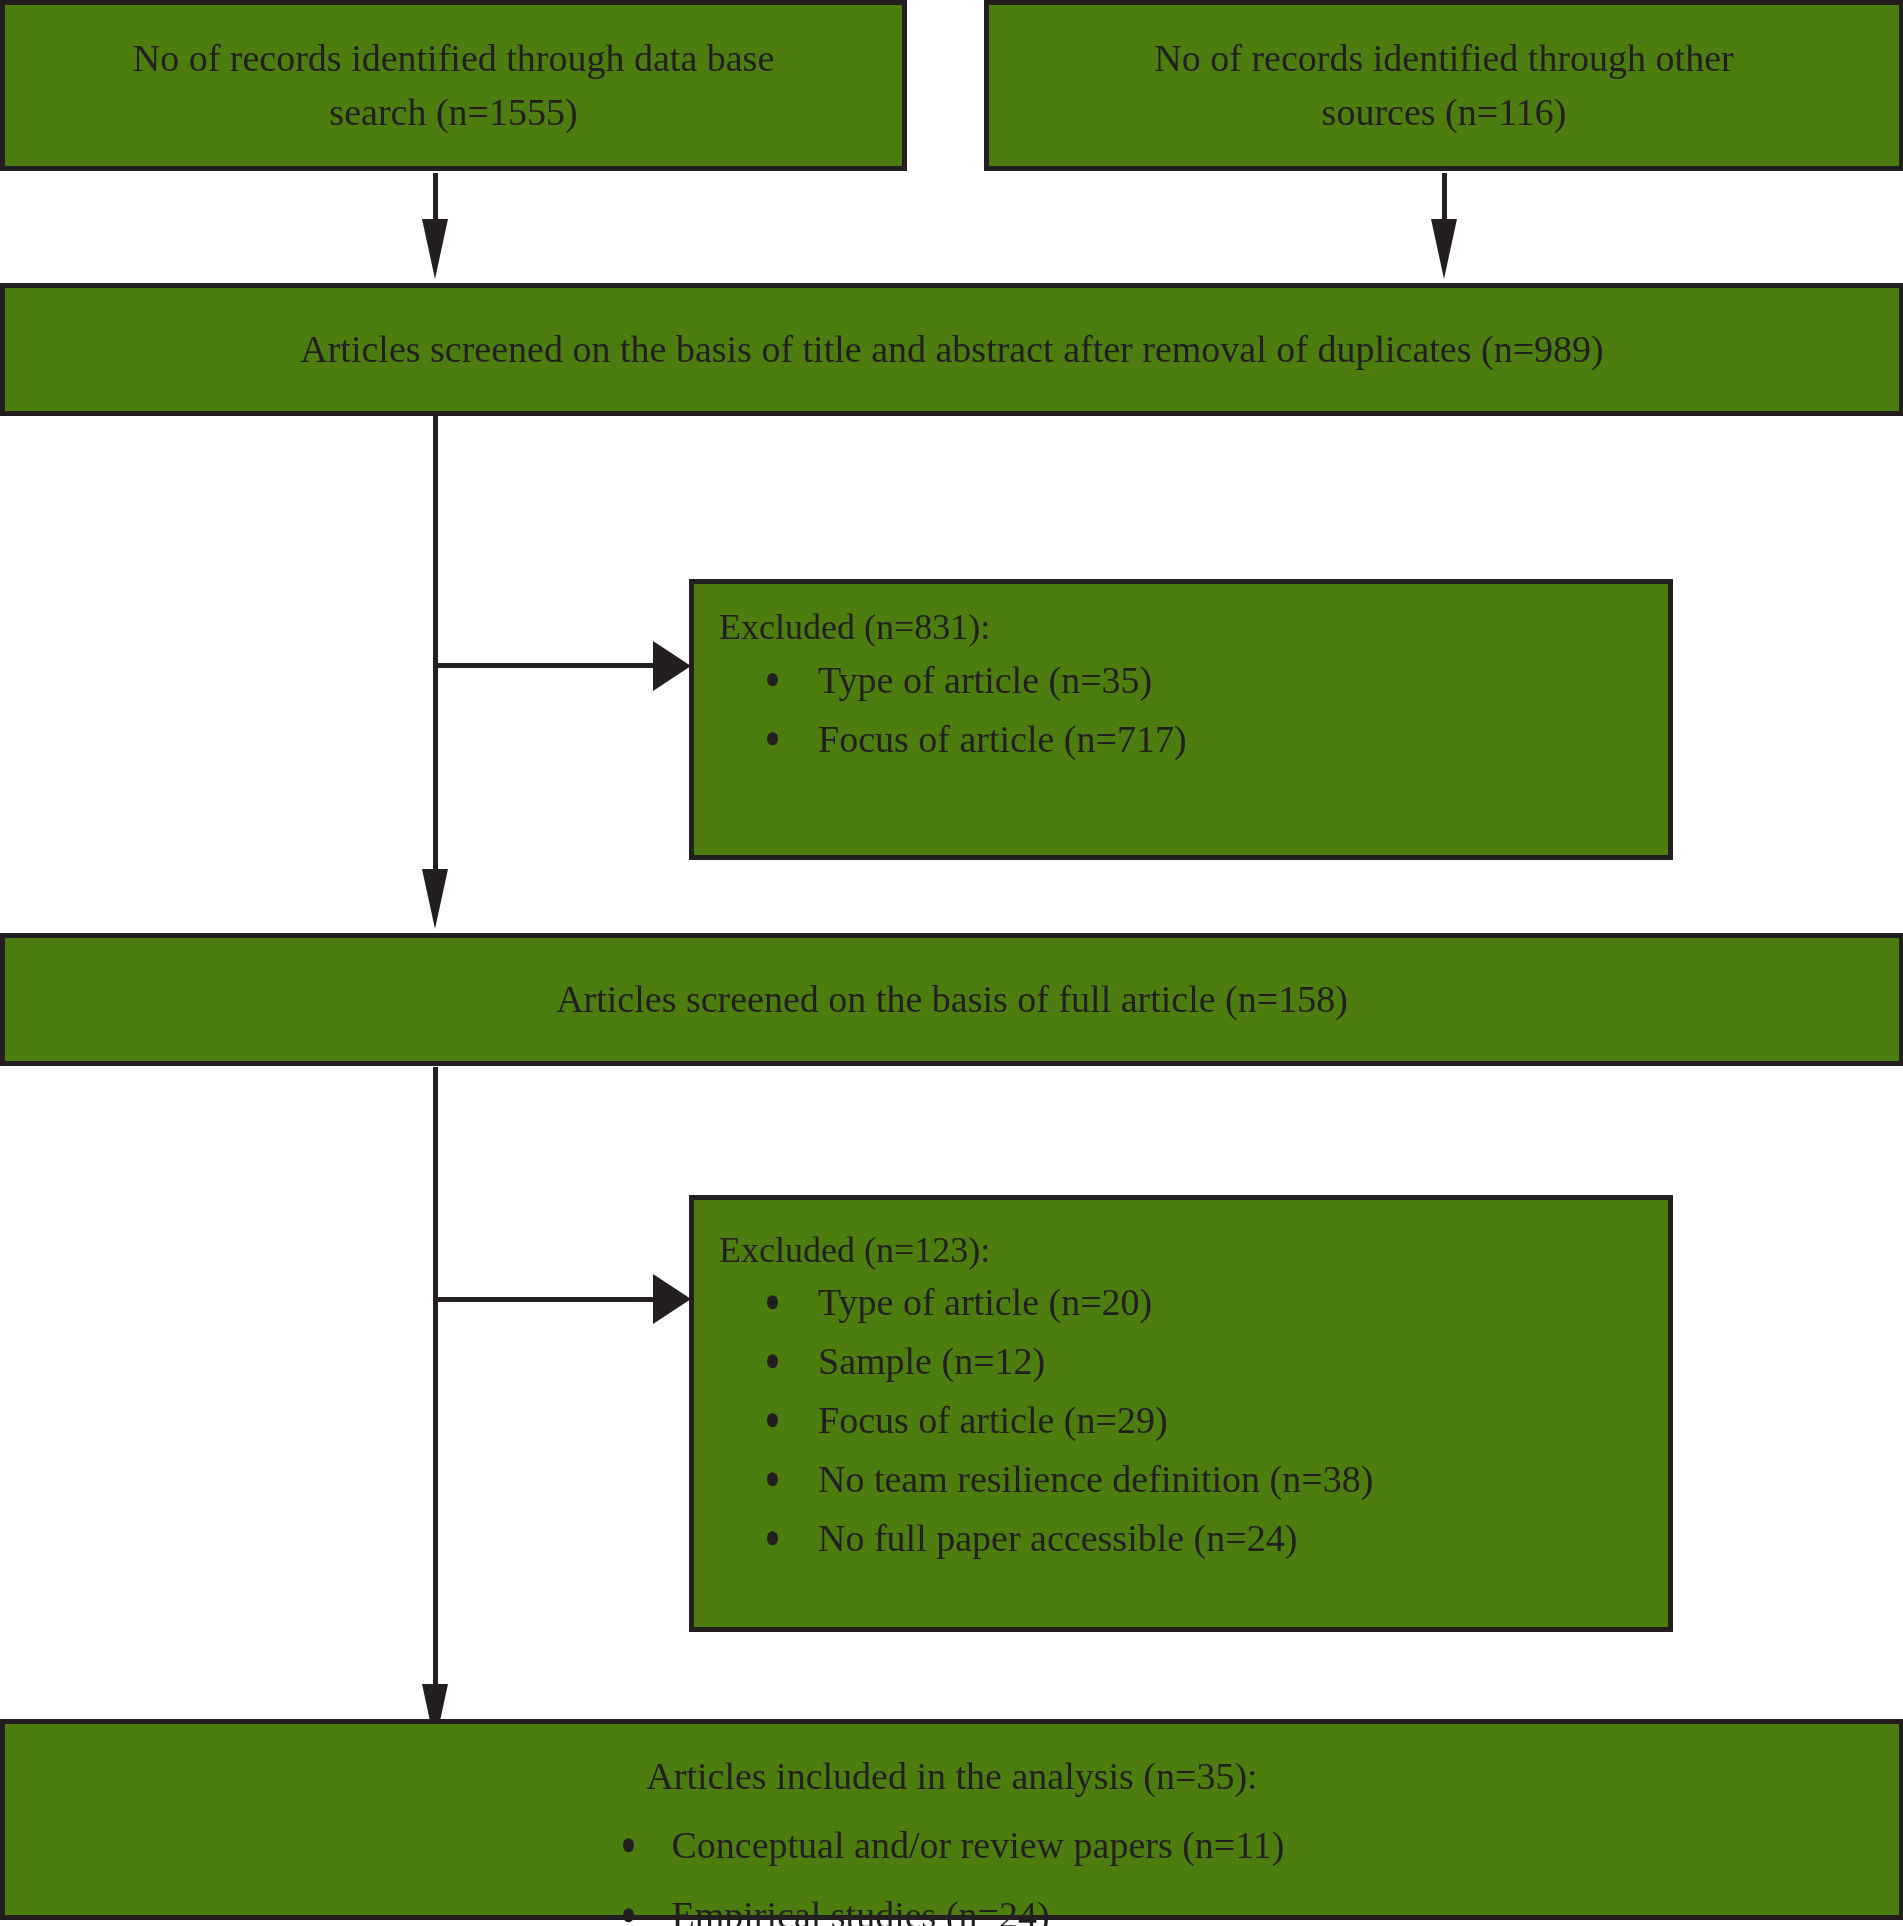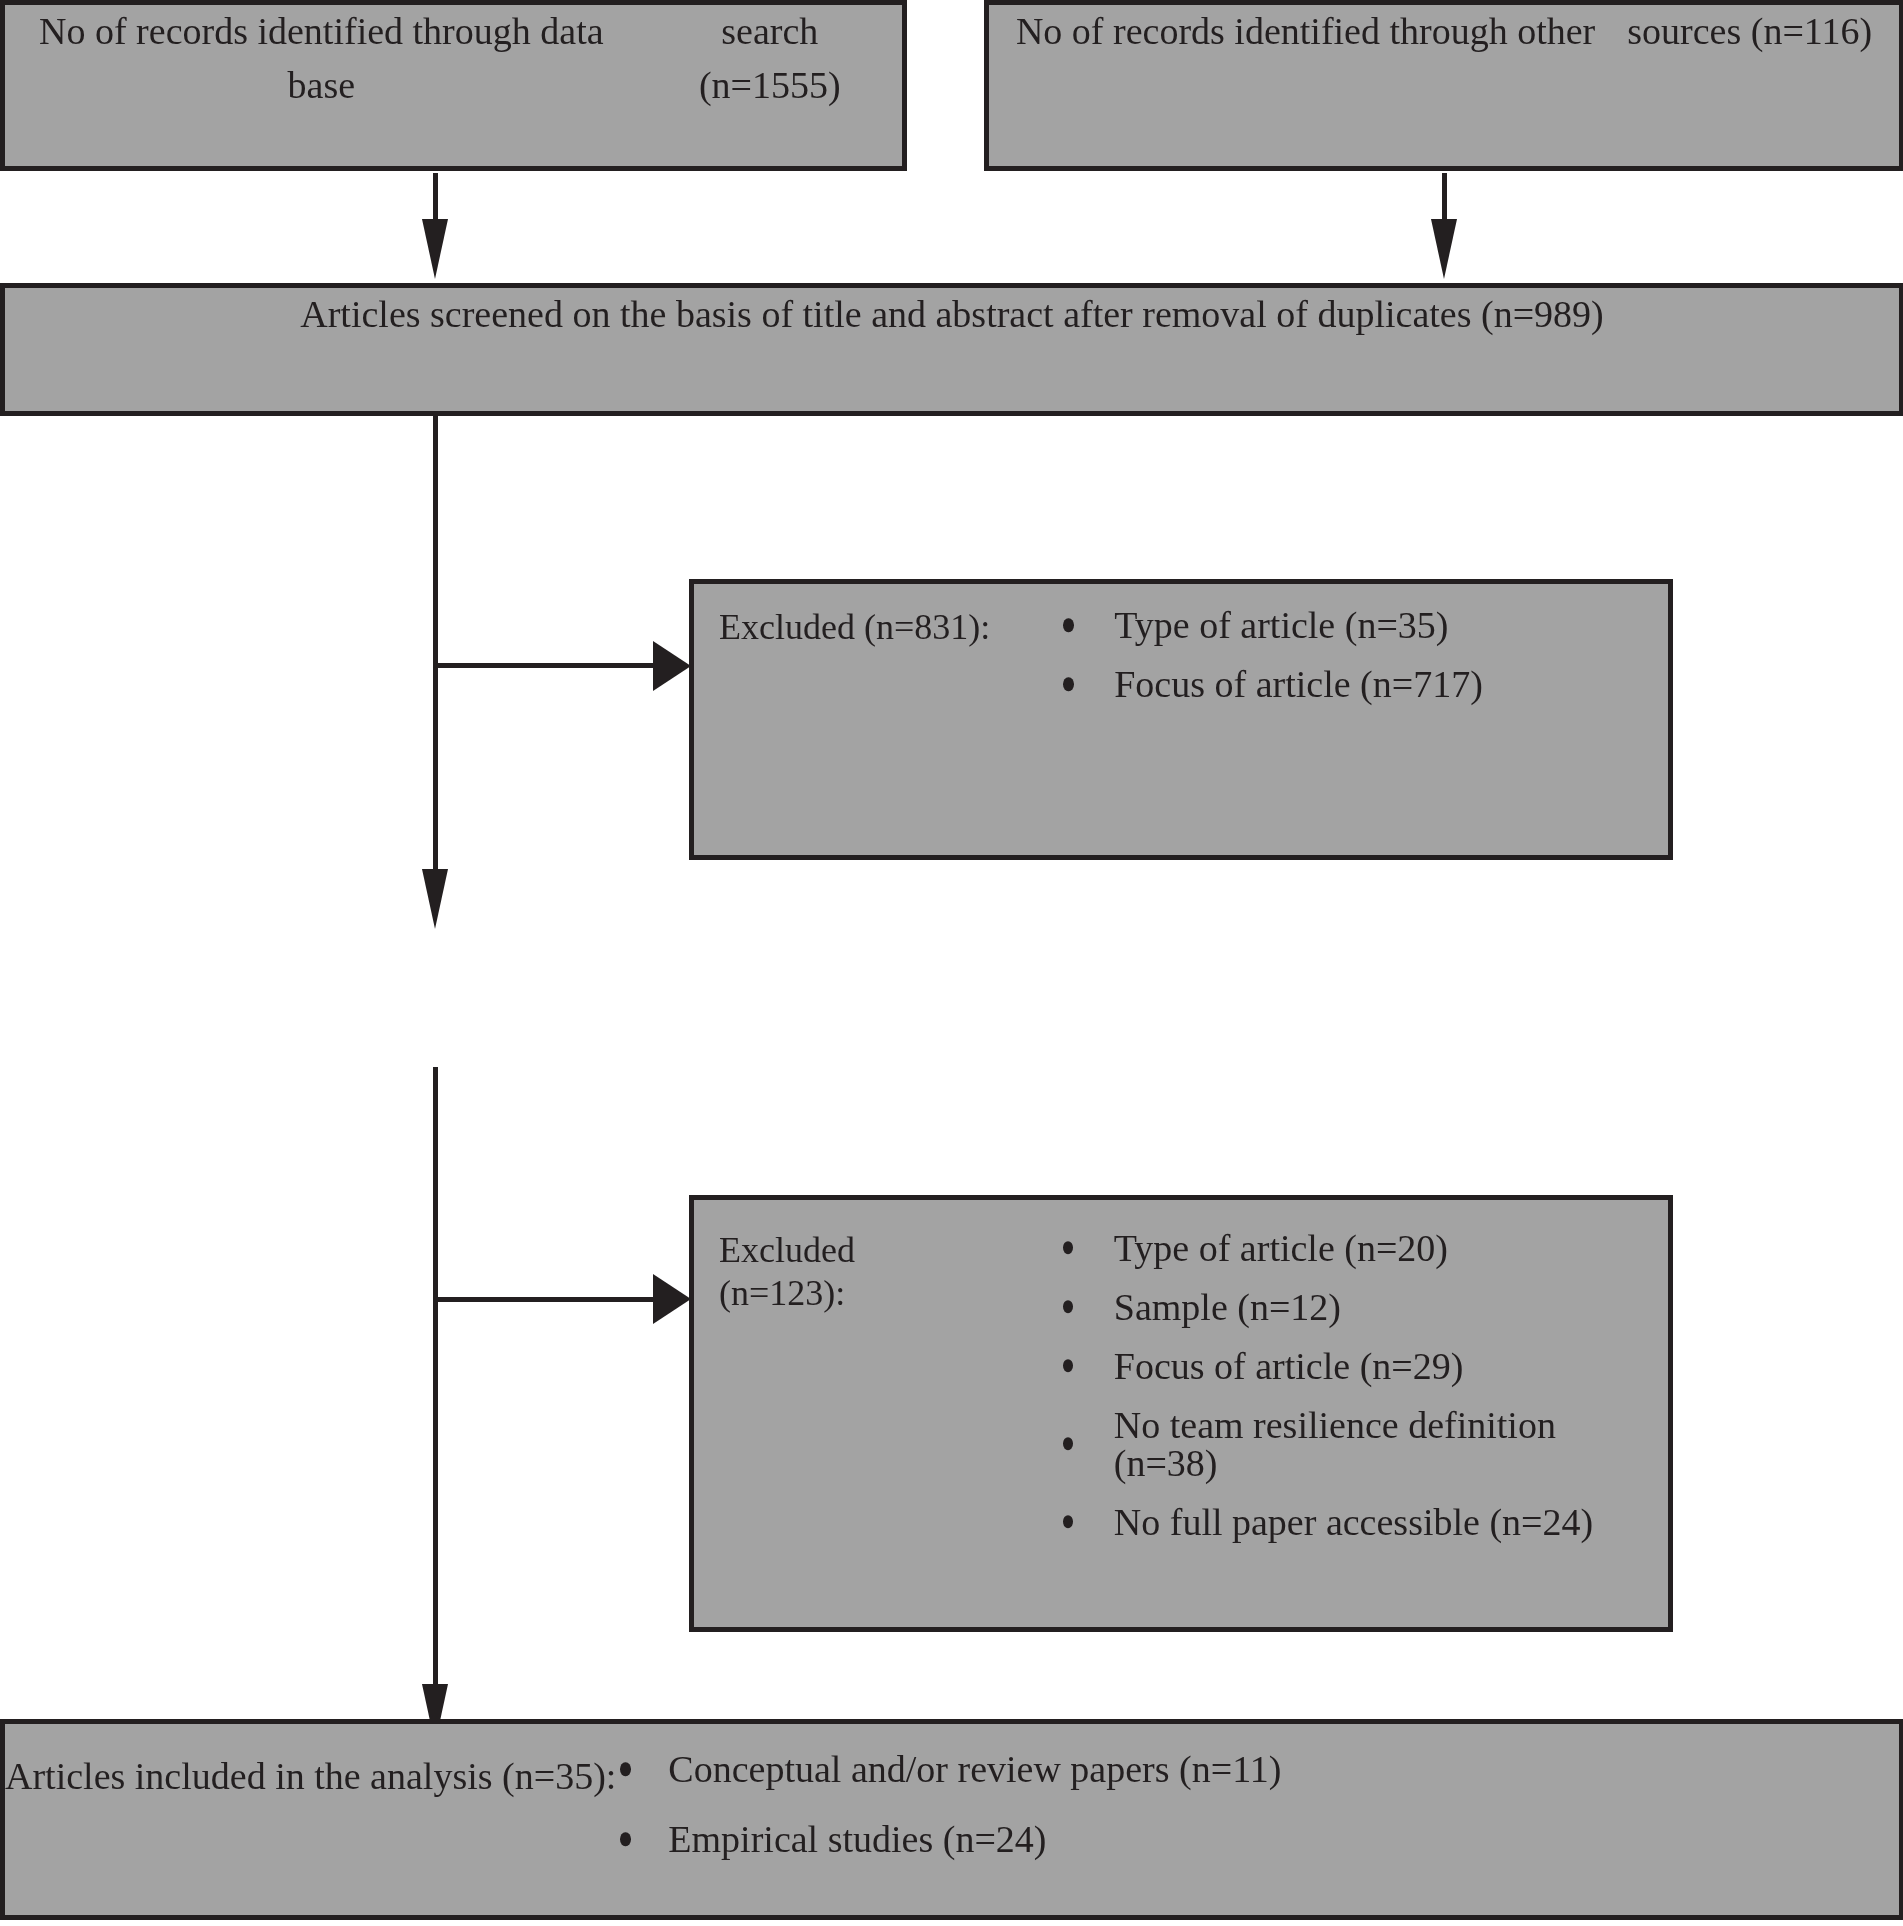--- a/index.html
+++ b/index.html
@@ -14,23 +14,23 @@
     height: 1926px;
     background: #ffffff;
     font-family: "Liberation Serif", "DejaVu Serif", serif;
     color: #231f20;
     overflow: hidden;
   }
   .box {
     position: absolute;
     box-sizing: border-box;
     border: 5.6px solid #231f20;
-    background: #a3a3a3;
+    background: #4d7c0f;
     display: flex;
-    flex-direction: row;
+    flex-direction: column;
     justify-content: center;
   }
   .box-center {
     text-align: center;
   }
   .box-text {
     font-size: 38px;
     line-height: 1.42;
     color: #231f20;
     padding: 0 16px;
@@ -164,20 +164,23 @@
         <span class="dot"></span>
         <span>Type of article (n=35)</span>
       </li>
       <li>
         <span class="dot"></span>
         <span>Focus of article (n=717)</span>
       </li>
     </ul>
   </div>
 
+  <div class="box box-center" style="left:0px; top:933px; width:1904px; height:133px;">
+    <div class="box-text tight">Articles screened on the basis of full article (n=158)</div>
+  </div>
 
   <div class="vline" style="left:433px; top:1067px; height:621px;"></div>
   <div class="arrow-down slim" style="left:422px; top:1684px;"></div>
 
   <div class="hline" style="left:433px; top:1297px; width:225px;"></div>
   <div class="arrow-right" style="left:653px; top:1274px;"></div>
 
   <div class="box" style="left:689px; top:1195px; width:984px; height:437px; justify-content:flex-start; padding-top:28.6px;">
     <div class="excl-title">Excluded (n=123):</div>
     <ul class="bullets">

